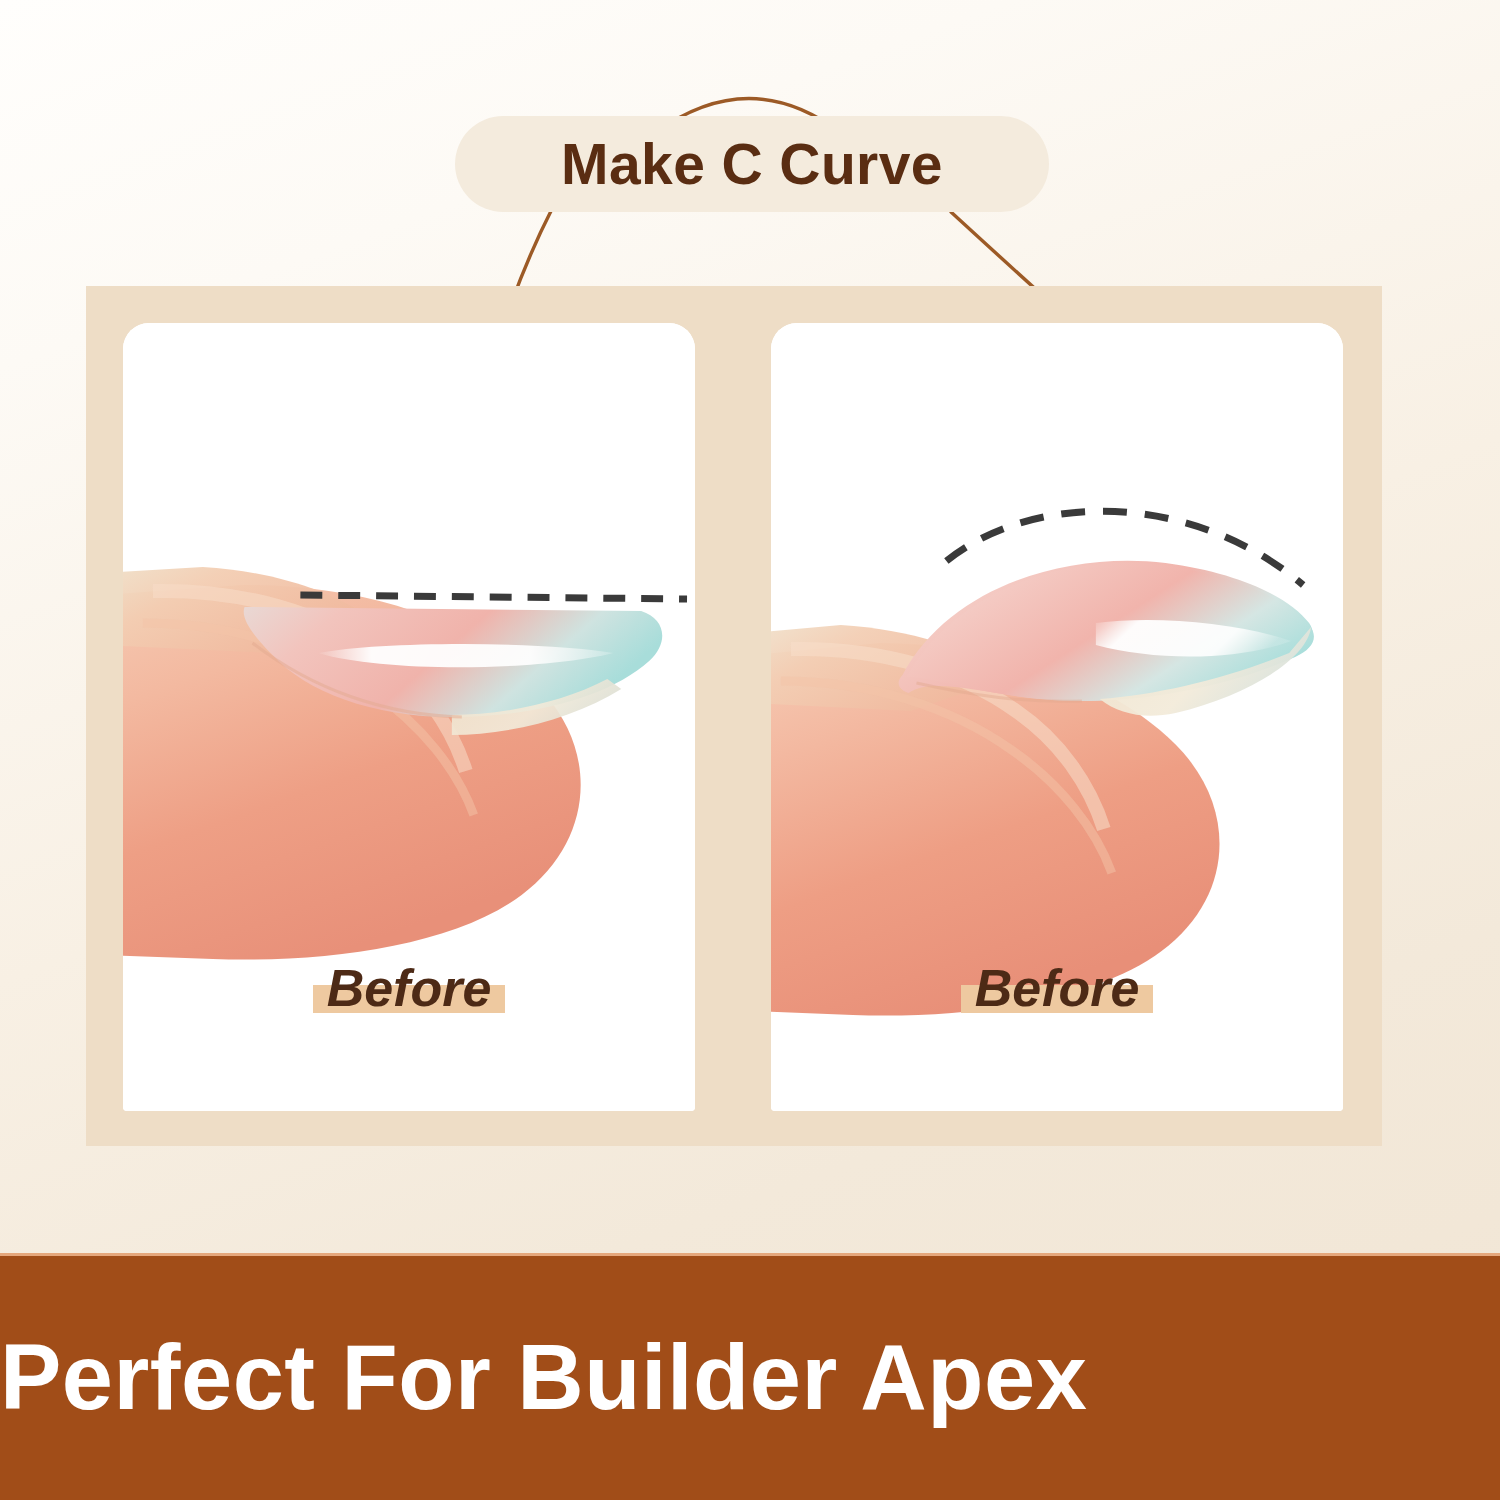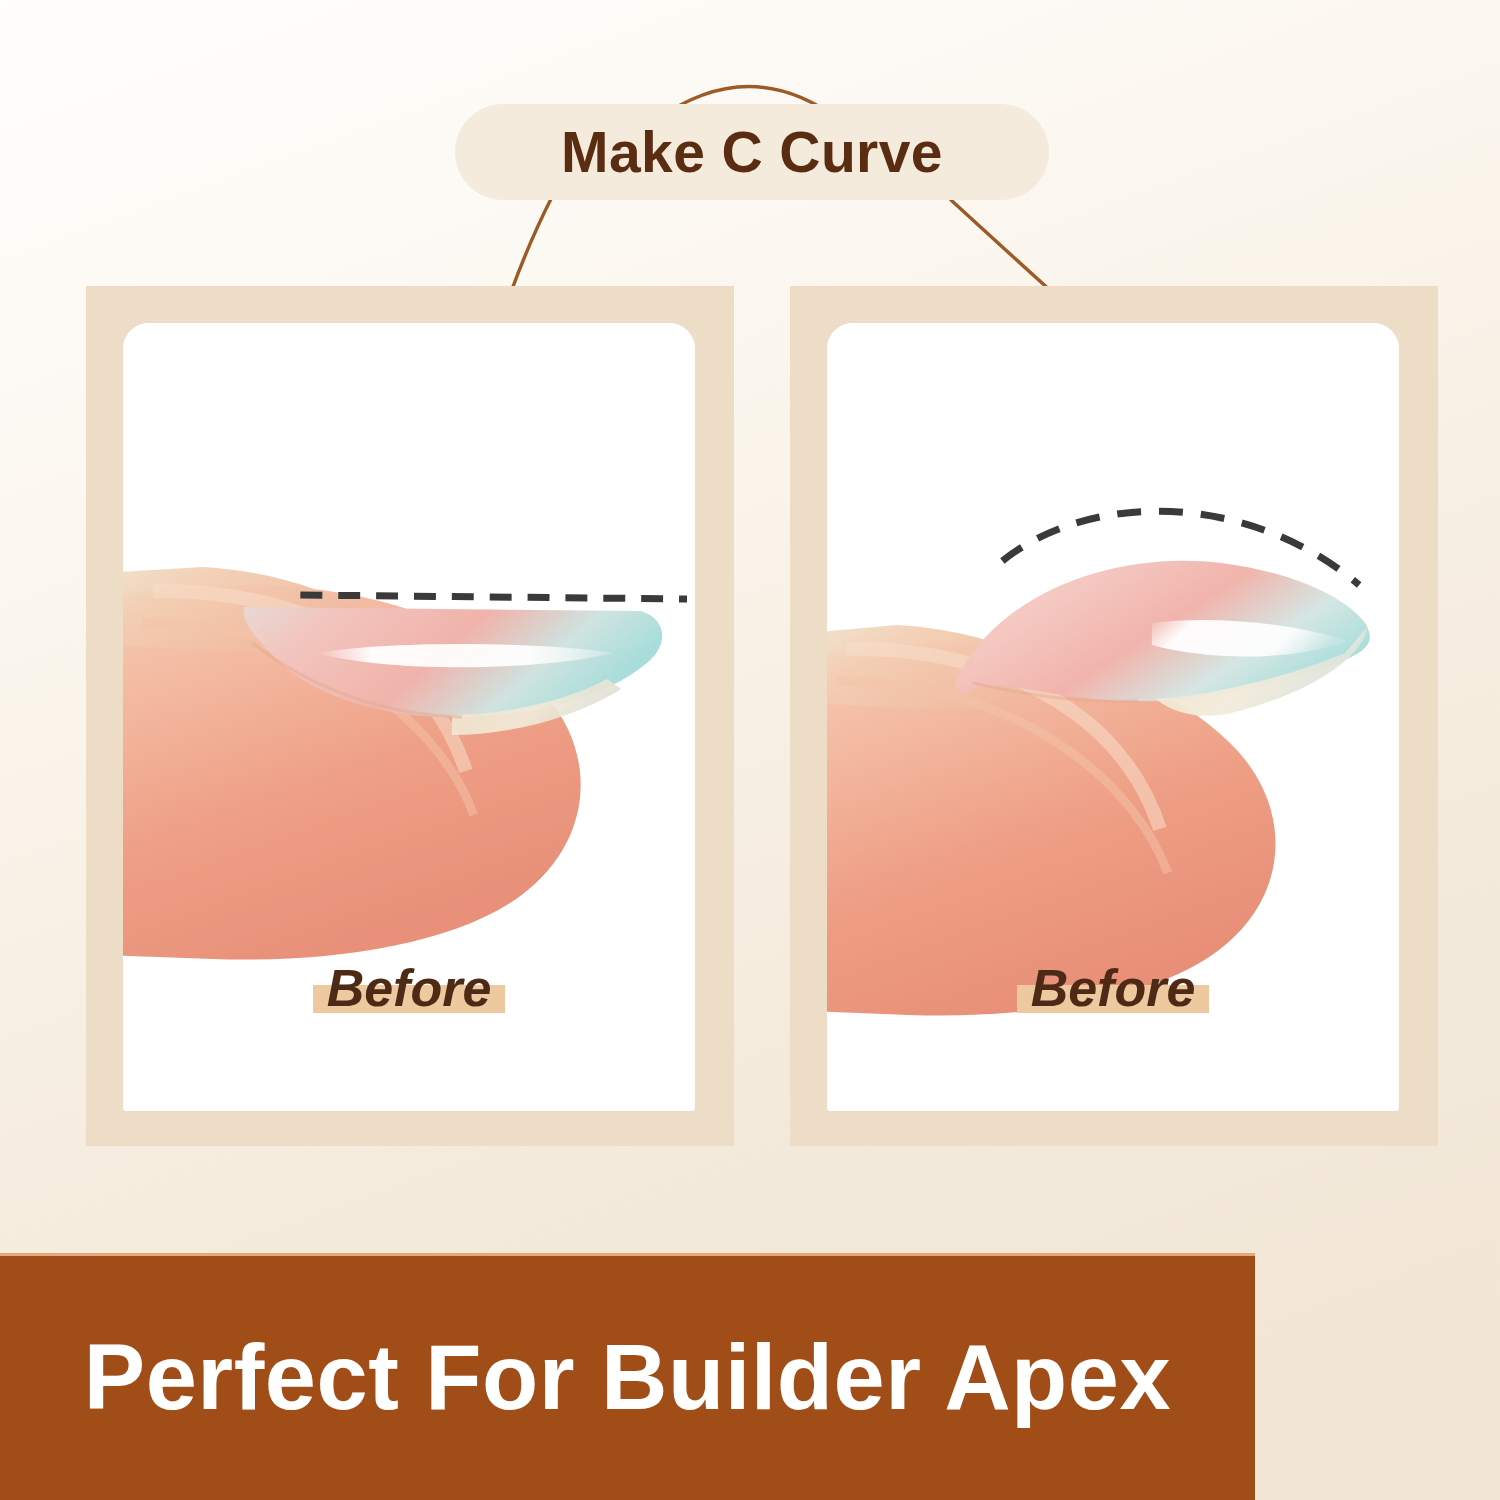--- a/index.html
+++ b/index.html
@@ -23,21 +23,21 @@
         #f8f0e4 48%,
         #f3e9da 72%,
         #f1e5d4 100%);
     overflow: hidden;
   }
 
   
   #title-cluster {
     position: absolute;
     left: 0;
-    top: 0;
+    top: 12px;
     width: 1308px;
     height: 300px;
   }
   #title-connectors {
     position: absolute;
     left: 0;
     top: 0;
     width: 1500px;
     height: 300px;
     pointer-events: none;
@@ -64,21 +64,20 @@
   }
 
   
   #panels {
     position: absolute;
     left: 86px;
     top: 286px;
     width: 1352px;
     height: 620px;
     display: flex;
-    justify-content: space-between;
   }
   .panel-frame {
     position: relative;
     width: 648px;
     height: 860px;
     background: #eeddc6;
     box-sizing: border-box;
     padding: 37px 39px 35px 37px;
   }
   .panel-card {
@@ -130,26 +129,26 @@
     white-space: nowrap;
   }
   #caption-before { top: 636px; }
   #caption-after  { top: 636px; }
 
   
   #bottom-banner {
     position: absolute;
     left: 0;
     bottom: 0;
-    width: 1255px;
+    width: 1500px;
     height: 247px;
     background: #a14d18;
     display: flex;
     align-items: center;
-    justify-content: center;
+    justify-content: flex-start;
   }
   #bottom-banner-divider {
     position: absolute;
     left: 0;
     top: 0;
     width: 100%;
     height: 3px;
     background: #e5a77c;
   }
   #bottom-banner-text {

